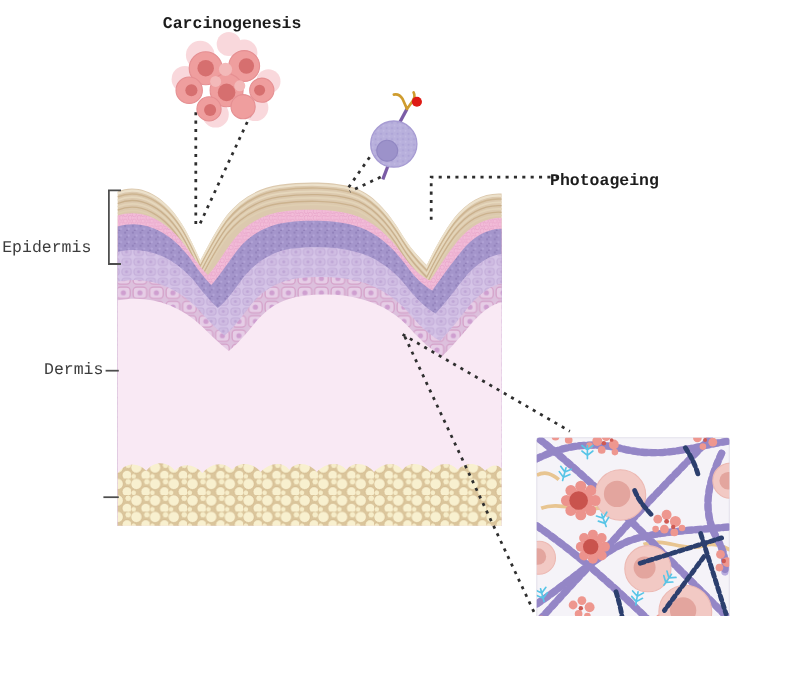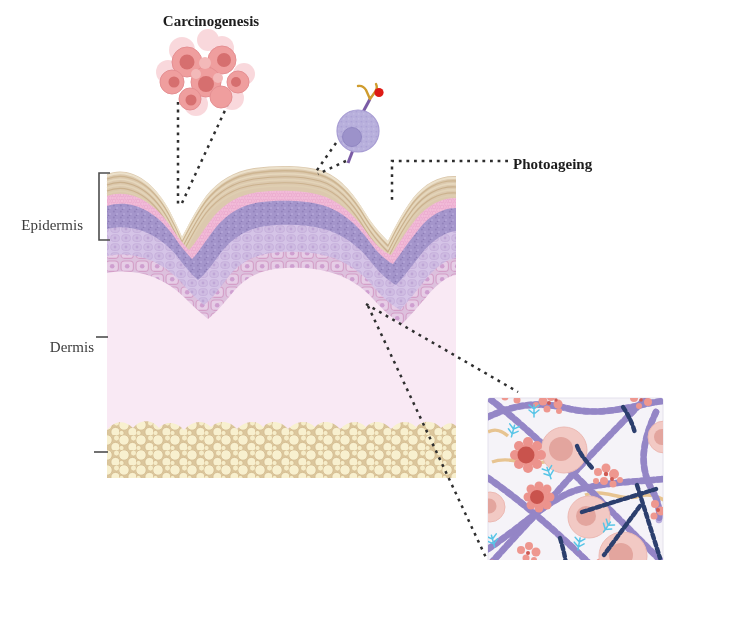--- a/index.html
+++ b/index.html
@@ -1,30 +1,30 @@
 <!DOCTYPE html>
 <html><head>
 <meta charset="utf-8">
 <style>
   html,body{margin:0;padding:0;background:#fff;}
   .canvas{
     position:relative;width:733px;height:560px;background:#ffffff;overflow:hidden;
-    font-family:Liberation Serif, serif;
+    font-family:Liberation Mono, monospace;
   }
   .lbl{position:absolute;white-space:nowrap;}
   .lbl-bold{font-weight:700;font-size:15px;color:#1c1c1c;}
   .lbl-reg{font-weight:400;font-size:15px;color:#3c3c3c;}
   .lbl-center{transform:translateX(-50%);}
   .lbl-right{transform:translateX(-100%);}
   #lbl-carcinogenesis{left:211px;top:13px;}
   #lbl-immunosuppression{left:397px;top:68px;}
-  #lbl-photoageing{left:513px;top:156px;}
+  #lbl-photoageing{left:500px;top:156px;}
   #lbl-altered{left:579px;top:581px;}
   #lbl-epidermis{left:83px;top:196px;margin-top:21px;}
-  #lbl-dermis{left:94px;top:328px;margin-top:11px;}
+  #lbl-dermis{left:94px;top:328px;}
   #lbl-subcut{left:50px;top:434px;font-size:14px;line-height:16px;text-align:center;}
   #lbl-subcut span{display:block;}
   svg{position:absolute;left:0;top:0;}
 </style>
 </head>
 <body>
 
 <div class="canvas">
 
 <svg width="733" height="620" viewBox="0 0 733 620">

